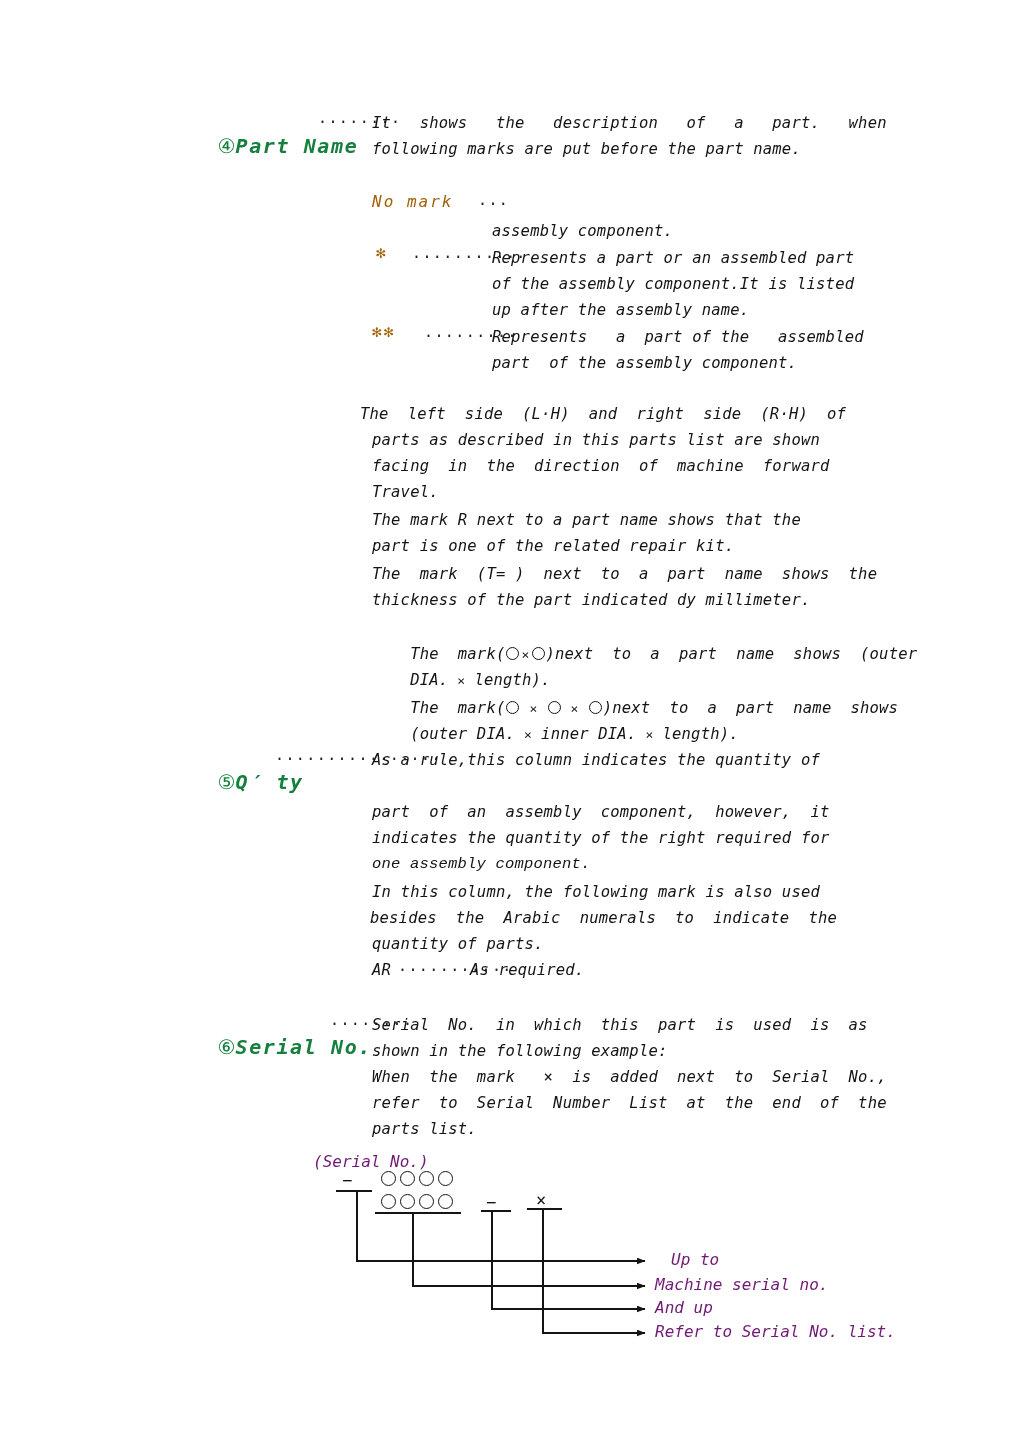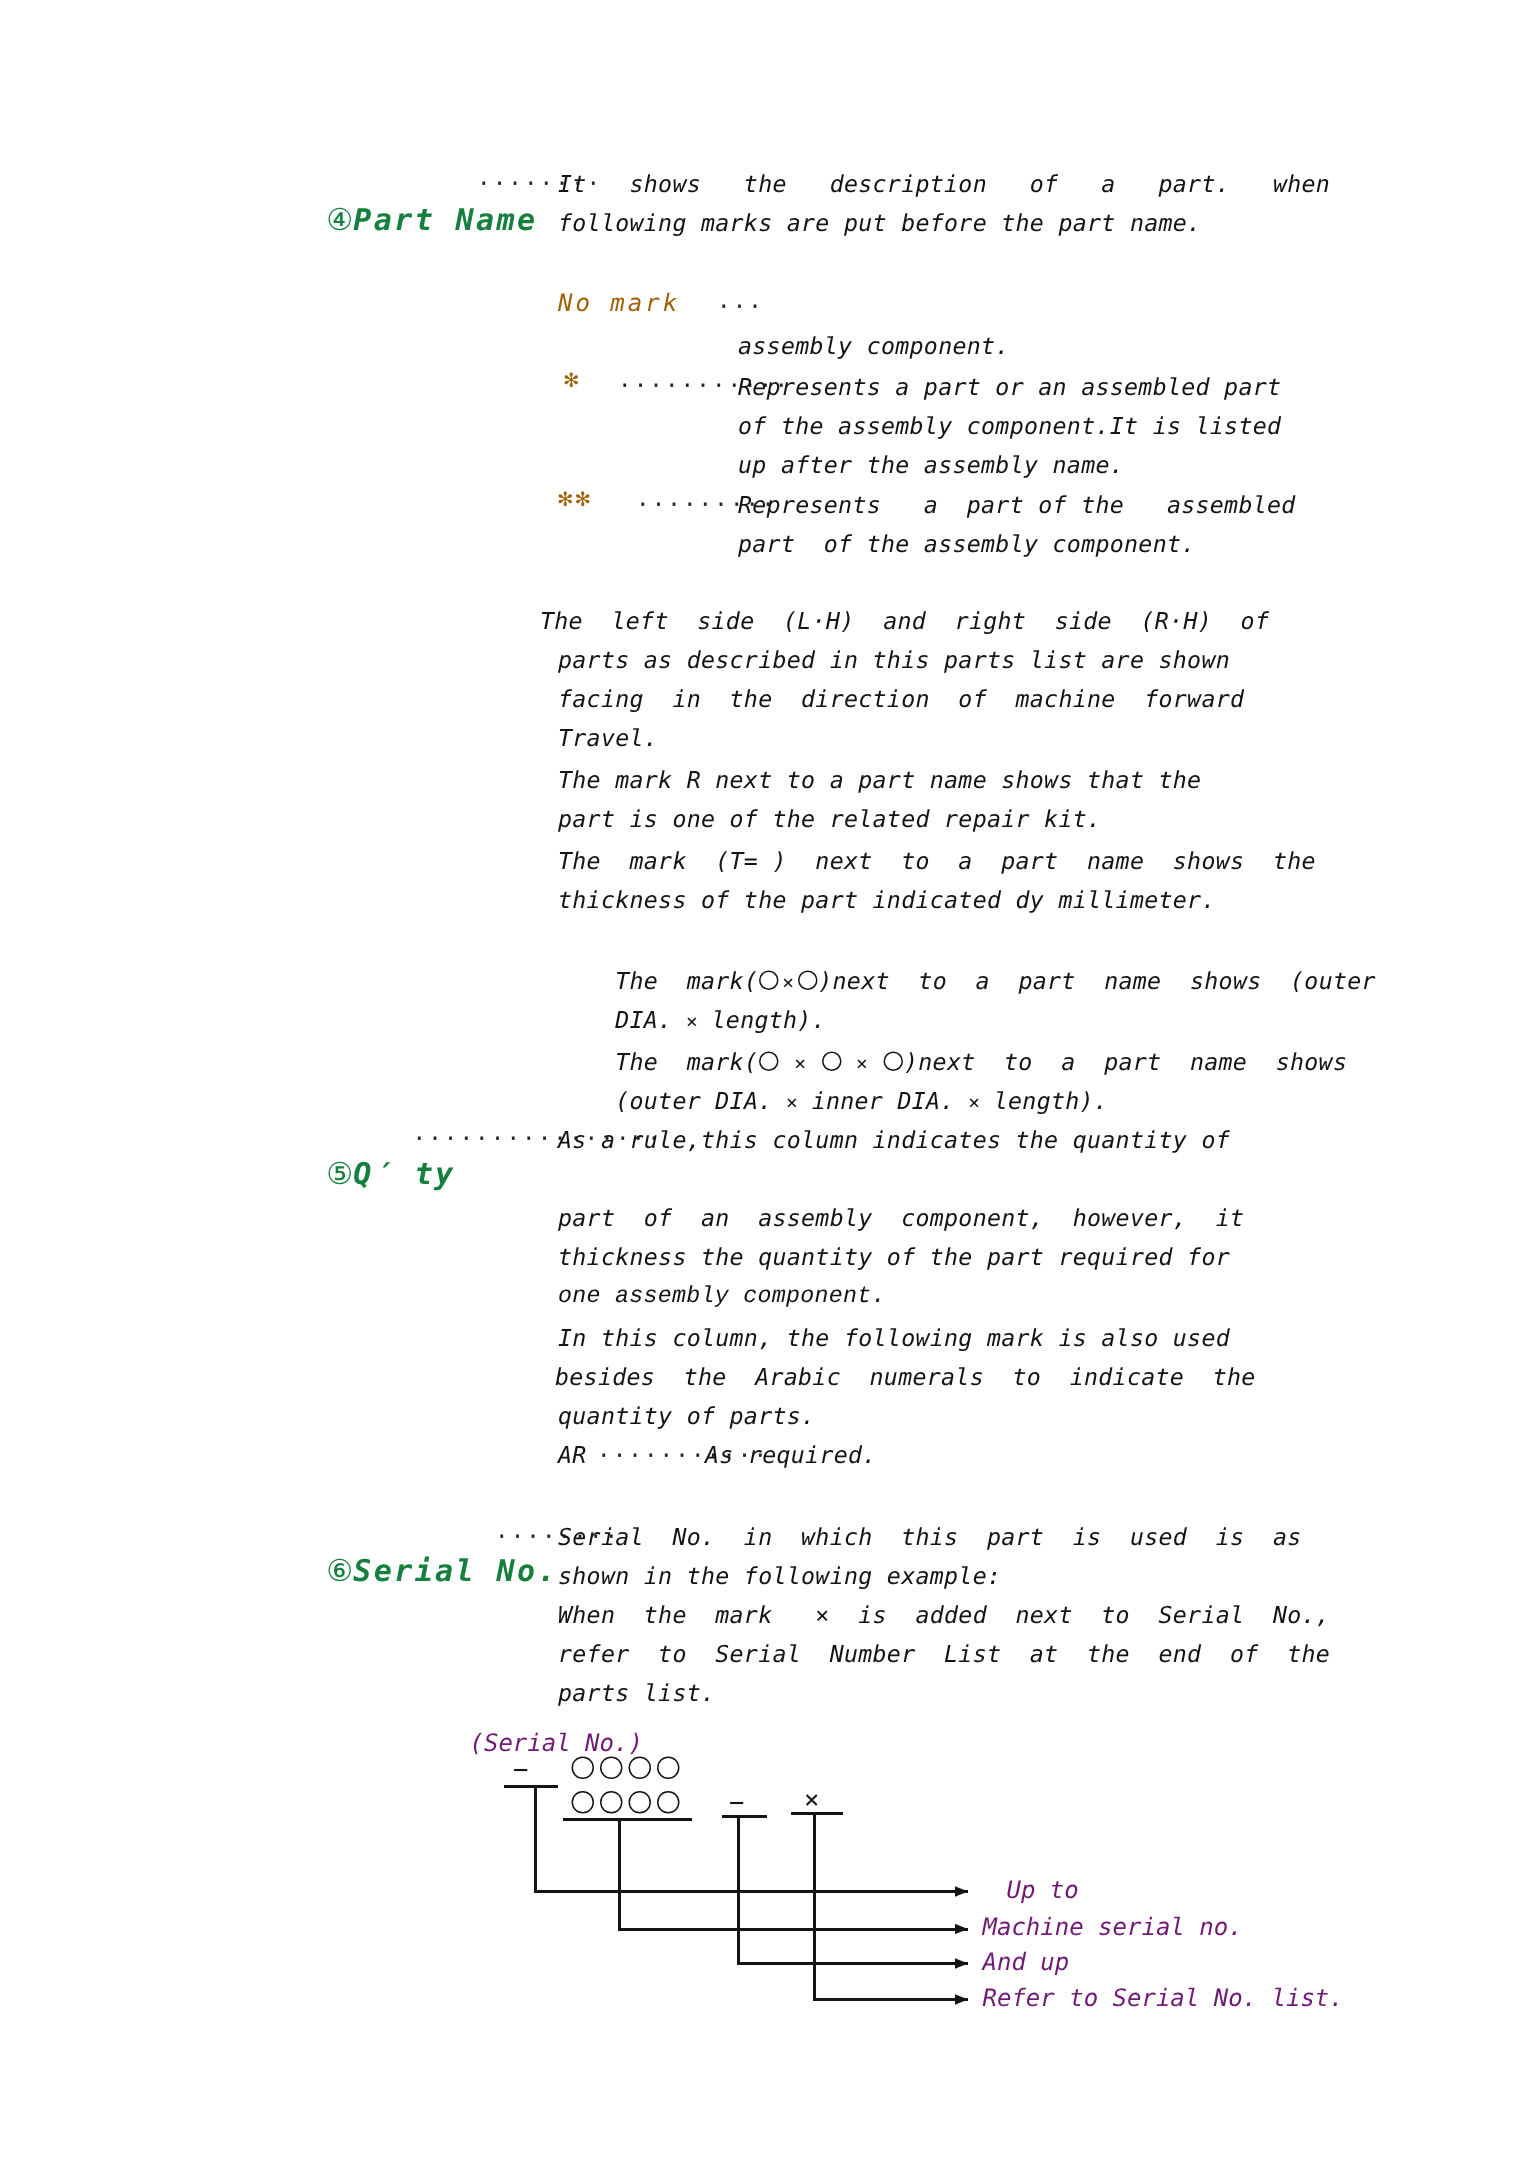--- a/index.html
+++ b/index.html
@@ -167,21 +167,21 @@
     <span>(outer DIA.</span><span class="times"> × </span><span>inner DIA.</span><span class="times"> × </span><span>length).</span>
   </div>
 
   <div class="sect-label" style="left:163px; top:746px;">
     <span class="circnum">⑤</span><span>Q′ ty</span>
   </div>
   <div class="leader" style="left:275px; top:750px;">················</div>
 
   <div class="txt" style="left:372px; top:747px;">As a rule,this column indicates the quantity of</div>
   <div class="txt" style="left:372px; top:799px;">part  of  an  assembly  component,  however,  it</div>
-  <div class="txt" style="left:372px; top:825px;">thickness the quantity of the part required for</div>
+  <div class="txt" style="left:372px; top:825px;">indicates the quantity of the right required for</div>
   <div class="txt" style="left:372px; top:851px;font-family:Liberation Mono, monospace;">one assembly component.</div>
 
   <div class="txt" style="left:372px; top:879px;">In this column, the following mark is also used</div>
   <div class="txt" style="left:370px; top:905px;">besides  the  Arabic  numerals  to  indicate  the</div>
   <div class="txt" style="left:372px; top:931px;">quantity of parts.</div>
 
   <div class="txt" style="left:372px; top:957px;">AR</div>
   <div class="leader" style="left:398px; top:961px;">···········</div>
   <div class="txt" style="left:470px; top:957px;">As required.</div>
 

